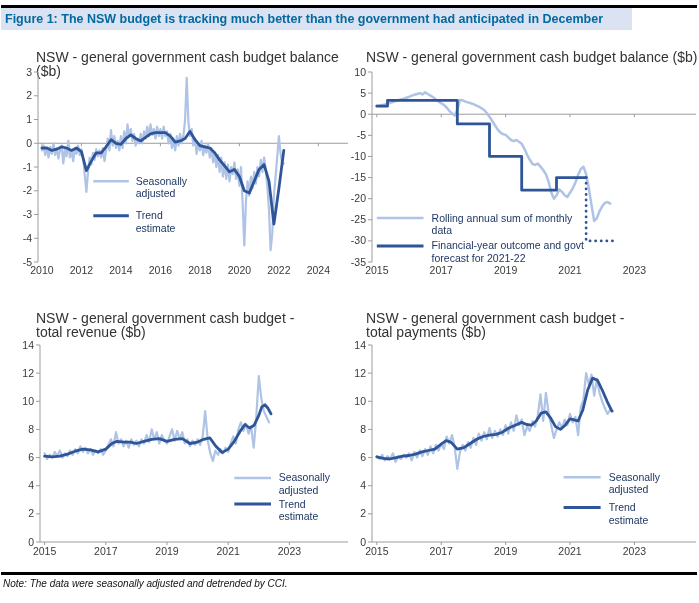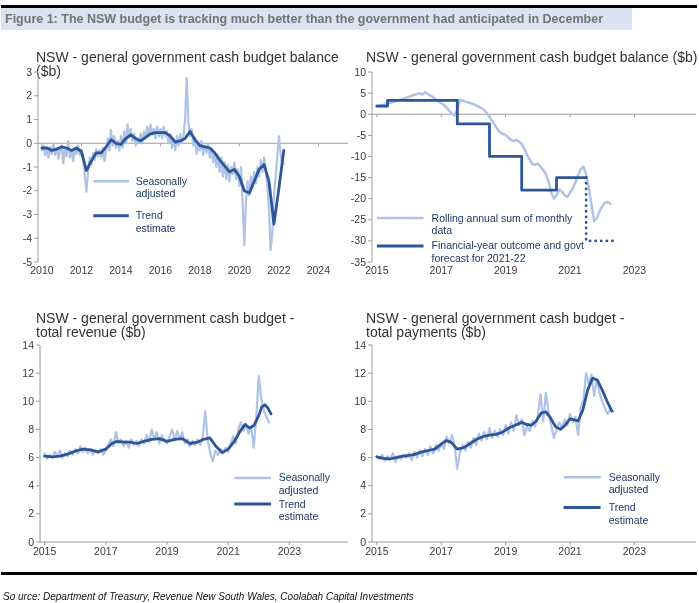--- a/index.html
+++ b/index.html
@@ -1,21 +1,21 @@
 <!DOCTYPE html>
 <html><head>
 <meta charset="utf-8">
 <style>
   html,body{margin:0;padding:0;background:#fff;}
   #stage{position:relative;width:699px;height:603px;background:#fff;
          font-family:"Liberation Sans",sans-serif;overflow:hidden;}
   .top-rule{position:absolute;left:1px;top:5px;width:696px;height:3px;background:#000;}
   .title-bar{position:absolute;left:1px;top:8px;width:631px;height:22px;background:#dbe2f1;
              display:flex;align-items:center;}
-  .title-bar span{font-size:12.5px;font-weight:bold;color:#737373;padding-left:4px;letter-spacing:0;}
+  .title-bar span{font-size:12.5px;font-weight:bold;color:#0369a1;padding-left:4px;letter-spacing:0;}
   .chart{position:absolute;}
   .chart-title{font-size:14px;color:#333;margin-left:16px;line-height:14px;white-space:pre-line;}
   svg text{font-family:"Liberation Sans",sans-serif;}
   .bottom-rule{position:absolute;left:1px;top:572px;width:696px;height:3px;background:#000;}
   .note-line{position:absolute;left:3px;font-size:10px;font-style:italic;color:#111;}
   .note-1{top:578px;}
   .note-2{top:591px;}
 </style>
 </head>
 <body>
@@ -195,14 +195,14 @@
         <polyline points="26.8,115.2 29.5,118.0 32.2,113.8 34.9,119.4 37.6,115.2 40.2,118.0 42.9,112.3 45.6,120.8 48.3,115.2 51.0,118.0 53.7,113.8 56.3,116.6 59.0,112.3 61.7,119.4 64.4,110.9 67.1,116.6 69.8,109.5 72.4,115.2 75.1,108.1 77.8,113.8 80.5,105.3 83.2,112.3 85.9,103.9 88.5,109.5 91.2,102.5 93.9,108.1 96.6,95.5 99.3,102.5 102.0,94.1 104.6,105.3 107.3,127.8 110.0,110.9 112.7,103.9 115.4,109.5 118.1,101.1 120.7,106.7 123.4,96.9 126.1,103.9 128.8,92.6 131.5,99.7 134.2,91.2 136.8,98.3 139.5,87.0 142.2,96.9 144.9,89.8 147.6,95.5 150.3,88.4 152.9,94.1 155.6,84.2 158.3,92.6 161.0,81.4 163.7,89.8 166.4,74.4 169.0,84.2 171.7,78.6 174.4,94.1 177.1,85.6 179.8,89.8 182.5,80.0 185.1,85.6 187.8,74.4 190.5,53.3 193.2,80.0 195.9,51.8 198.6,71.5 201.2,84.2 203.9,96.9 206.6,88.4 209.3,81.4 212.0,87.0 214.7,78.6 217.3,84.2 220.0,72.9 222.7,81.4 225.4,75.8 228.1,94.1 230.8,65.9 233.4,58.9 236.1,32.1 238.8,43.4 241.5,33.6 244.2,54.7 246.9,37.8 249.5,51.8 252.2,60.3 254.9,67.3 257.6,72.9 260.3,68.7 263.0,70.1" fill="none" stroke="#aec3e5" stroke-width="2.2" stroke-linejoin="round" stroke-linecap="round"></polyline>
         <polyline points="26.8,115.9 33.3,117.3 39.7,118.0 46.1,116.6 52.6,115.2 59.0,114.5 65.5,113.1 71.9,110.9 78.3,109.5 84.8,108.1 91.2,103.2 96.1,99.7 100.9,101.1 107.3,108.1 113.8,106.7 120.2,102.5 126.7,98.3 133.1,95.5 139.5,94.1 146.0,93.4 152.4,91.2 158.8,87.0 165.3,84.2 171.7,81.4 176.6,83.5 181.4,84.2 186.2,80.0 191.1,72.2 195.9,70.8 200.7,77.2 205.5,85.6 210.4,88.4 215.2,84.2 220.0,77.9 223.3,78.6 228.1,80.0 232.9,68.7 237.7,49.0 242.6,37.1 247.4,39.2 252.2,49.0 257.1,60.3 261.9,70.1" fill="none" stroke="#2e5597" stroke-width="2.8" stroke-linejoin="round" stroke-linecap="round"></polyline>
         <line x1="213.59000000000145" y1="136.27142857142857" x2="250.62000000000438" y2="136.27142857142857" stroke="#aec3e5" stroke-width="2.5"></line>
         <text x="258.6700000000044" y="139.77142857142857" font-size="10.5" fill="#1f3864"><tspan x="258.6700000000044" dy="0">Seasonally</tspan><tspan x="258.6700000000044" dy="12.5">adjusted</tspan></text>
         <line x1="213.59000000000145" y1="166.525" x2="250.62000000000438" y2="166.525" stroke="#2e5597" stroke-width="3"></line>
         <text x="258.6700000000044" y="170.025" font-size="10.5" fill="#1f3864"><tspan x="258.6700000000044" dy="0">Trend</tspan><tspan x="258.6700000000044" dy="12.5">estimate</tspan></text>
       </svg>
   </div>
 
   <div class="bottom-rule"></div>
-  <div class="note-line note-2">So urce: Department of Treasury, Revenue New South Wales, Coolabah Capital Investments</div>
+  <div class="note-line note-1">Note: The data were seasonally adjusted and detrended by CCI.</div>
 </div>
 
 </body></html>

